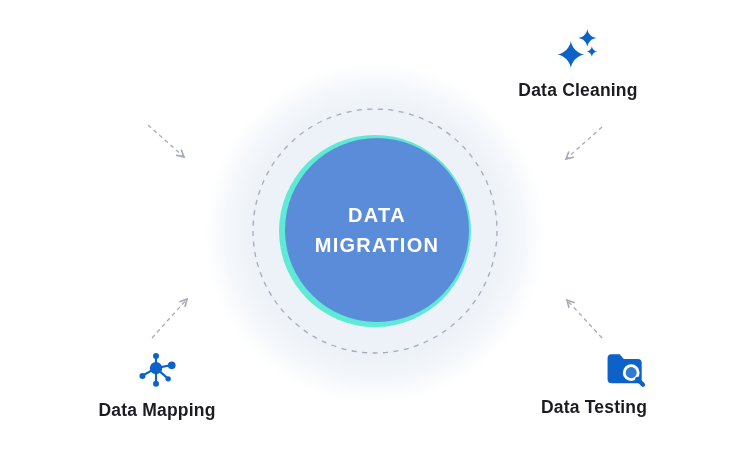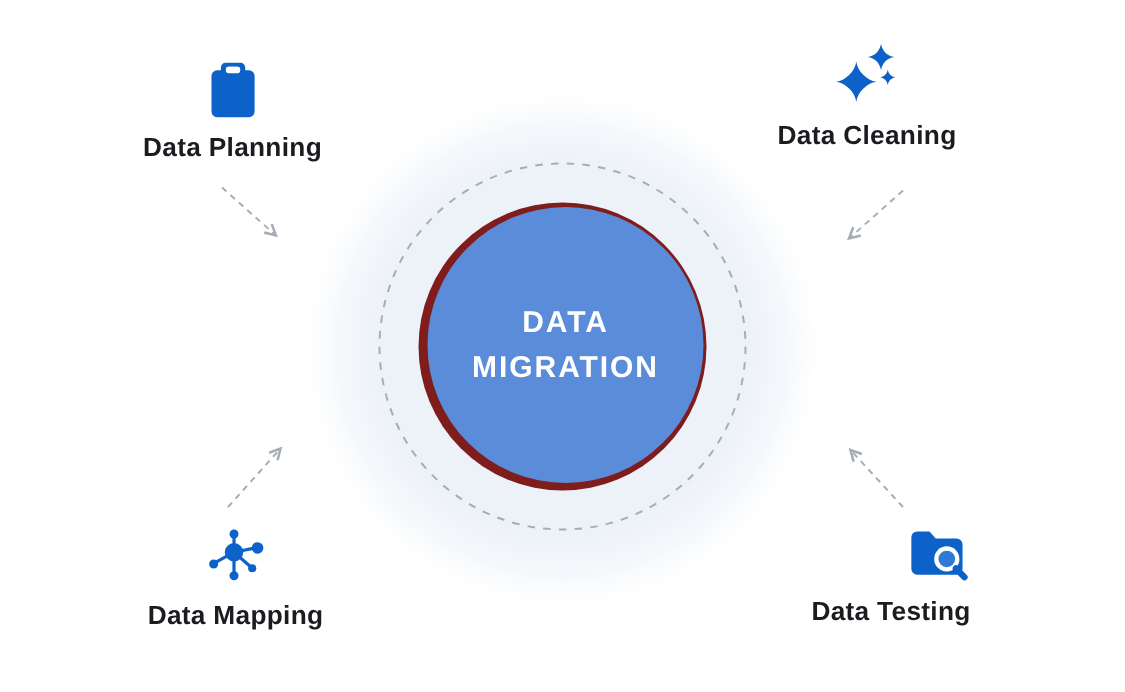--- a/index.html
+++ b/index.html
@@ -40,21 +40,21 @@
 
   
   .center-edge {
     position: absolute;
     left: 375px;
     top: 231px;
     width: 192px;
     height: 192px;
     transform: translate(-50%, -50%);
     border-radius: 50%;
-    background: #7f1d1d;
+    background: #5eead4;
   }
   .center-circle {
     position: absolute;
     left: 6px;
     top: 3px;
     width: 184px;
     height: 184px;
     border-radius: 50%;
     background: #5b8cd9;
     display: flex;
@@ -113,29 +113,20 @@
     <path d="M152 338 L187 299" fill="none" stroke="#a6abb4" stroke-width="1.3" stroke-dasharray="4 3.5" marker-end="url(#ah)"></path>
     <path d="M602 338 L567 300" fill="none" stroke="#a6abb4" stroke-width="1.3" stroke-dasharray="4 3.5" marker-end="url(#ah)"></path>
   </svg>
 
   <div class="center-edge">
     <div class="center-circle">
       <div class="center-label">DATA MIGRATION</div>
     </div>
   </div>
 
-  <div class="node node-planning">
-    <svg class="node-icon" width="30" height="38" viewBox="0 0 24 30">
-      <path d="M8 0.5 h8 a2.5 2.5 0 0 1 2.5 2.5 v3 a2.5 2.5 0 0 1 -2.5 2.5 h-8 a2.5 2.5 0 0 1 -2.5 -2.5 v-3 a2.5 2.5 0 0 1 2.5 -2.5 Z" fill="#0d62c9"></path>
-      <path d="M9.6 2.6 h4.8 a1.4 1.4 0 0 1 1.4 1.4 v0.6 a1.4 1.4 0 0 1 -1.4 1.4 h-4.8 a1.4 1.4 0 0 1 -1.4 -1.4 v-0.6 a1.4 1.4 0 0 1 1.4 -1.4 Z" fill="#ffffff"></path>
-      <path d="M3.5 4.5 h17 a3 3 0 0 1 3 3 v19 a3 3 0 0 1 -3 3 h-17 a3 3 0 0 1 -3 -3 v-19 a3 3 0 0 1 3 -3 Z" fill="#0d62c9"></path>
-      <path d="M9.6 2.6 h4.8 a1.4 1.4 0 0 1 1.4 1.4 v0.6 a1.4 1.4 0 0 1 -1.4 1.4 h-4.8 a1.4 1.4 0 0 1 -1.4 -1.4 v-0.6 a1.4 1.4 0 0 1 1.4 -1.4 Z" fill="#ffffff"></path>
-    </svg>
-    <div class="node-label">Data Planning</div>
-  </div>
 
   <div class="node node-cleaning">
     <svg class="node-icon" width="42" height="42" viewBox="0 0 28 28">
       <path d="M9 8 C9.6 12.4 13.6 16.4 18 17 C13.6 17.6 9.6 21.6 9 26 C8.4 21.6 4.4 17.6 0 17 C4.4 16.4 8.4 12.4 9 8 Z" fill="#0d62c9"></path>
       <path d="M20 0 C20.45 3.3 22.7 5.55 26 6 C22.7 6.45 20.45 8.7 20 12 C19.55 8.7 17.3 6.45 14 6 C17.3 5.55 19.55 3.3 20 0 Z" fill="#0d62c9"></path>
       <path d="M23 11.5 C23.3 13.4 24.6 14.7 26.5 15 C24.6 15.3 23.3 16.6 23 18.5 C22.7 16.6 21.4 15.3 19.5 15 C21.4 14.7 22.7 13.4 23 11.5 Z" fill="#0d62c9"></path>
     </svg>
     <div class="node-label">Data Cleaning</div>
   </div>
 

